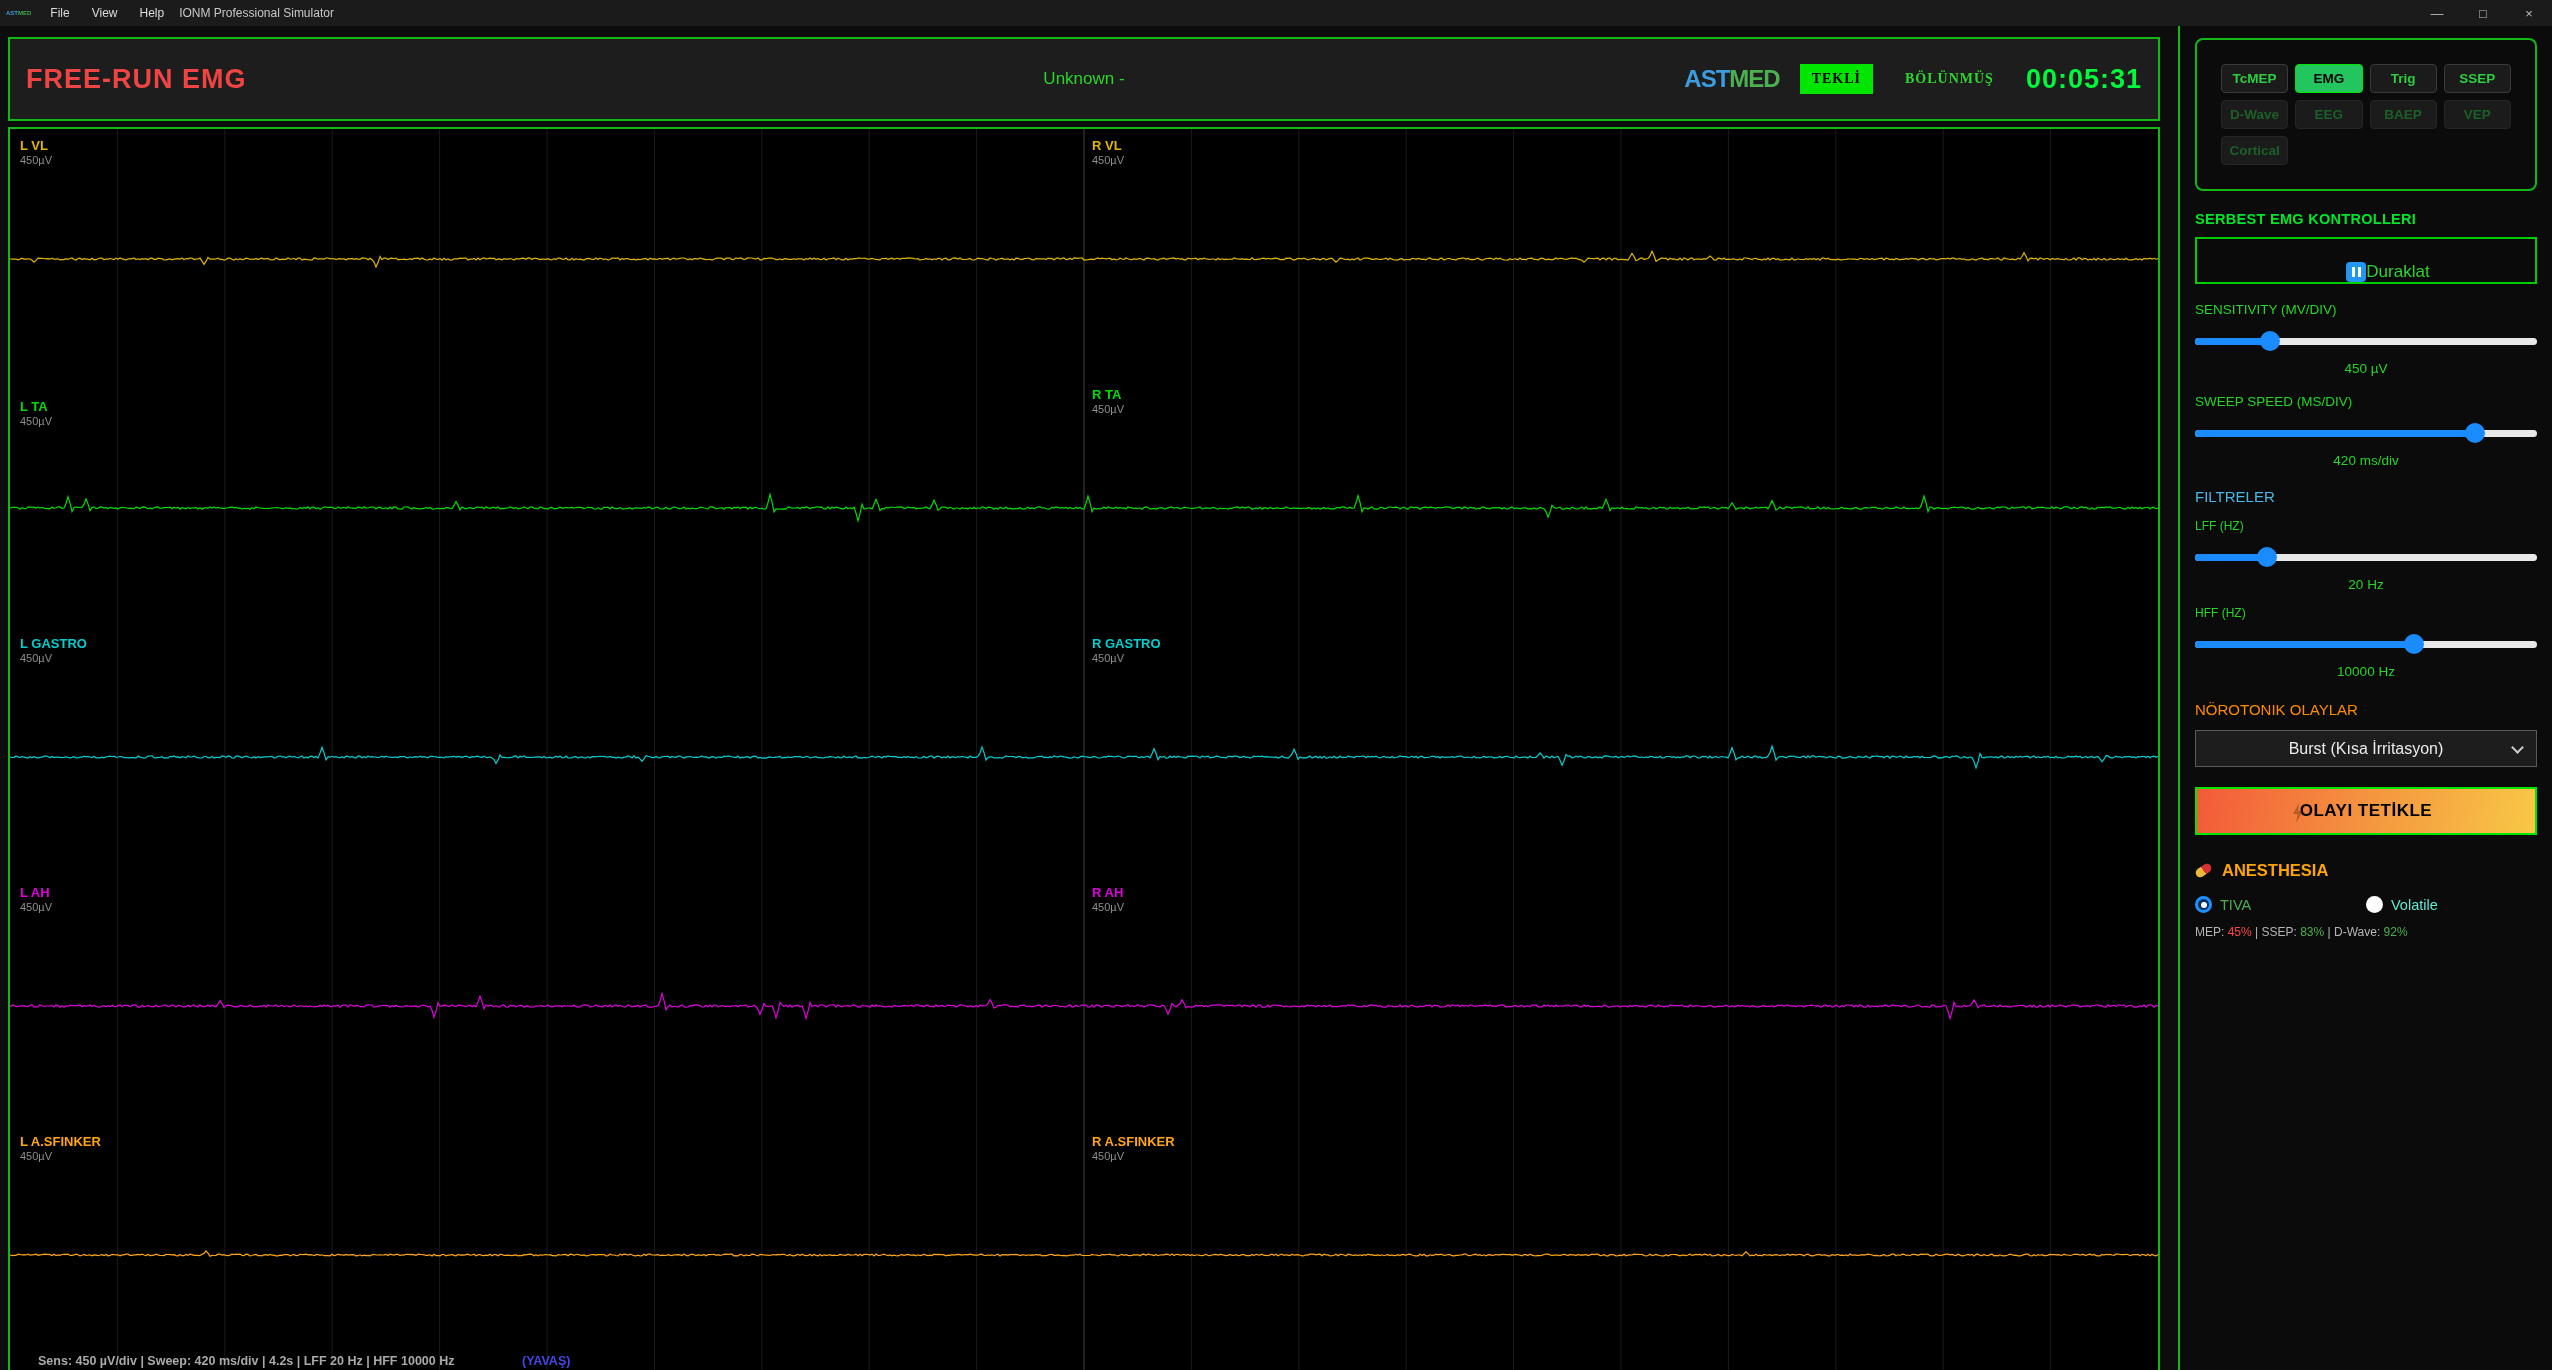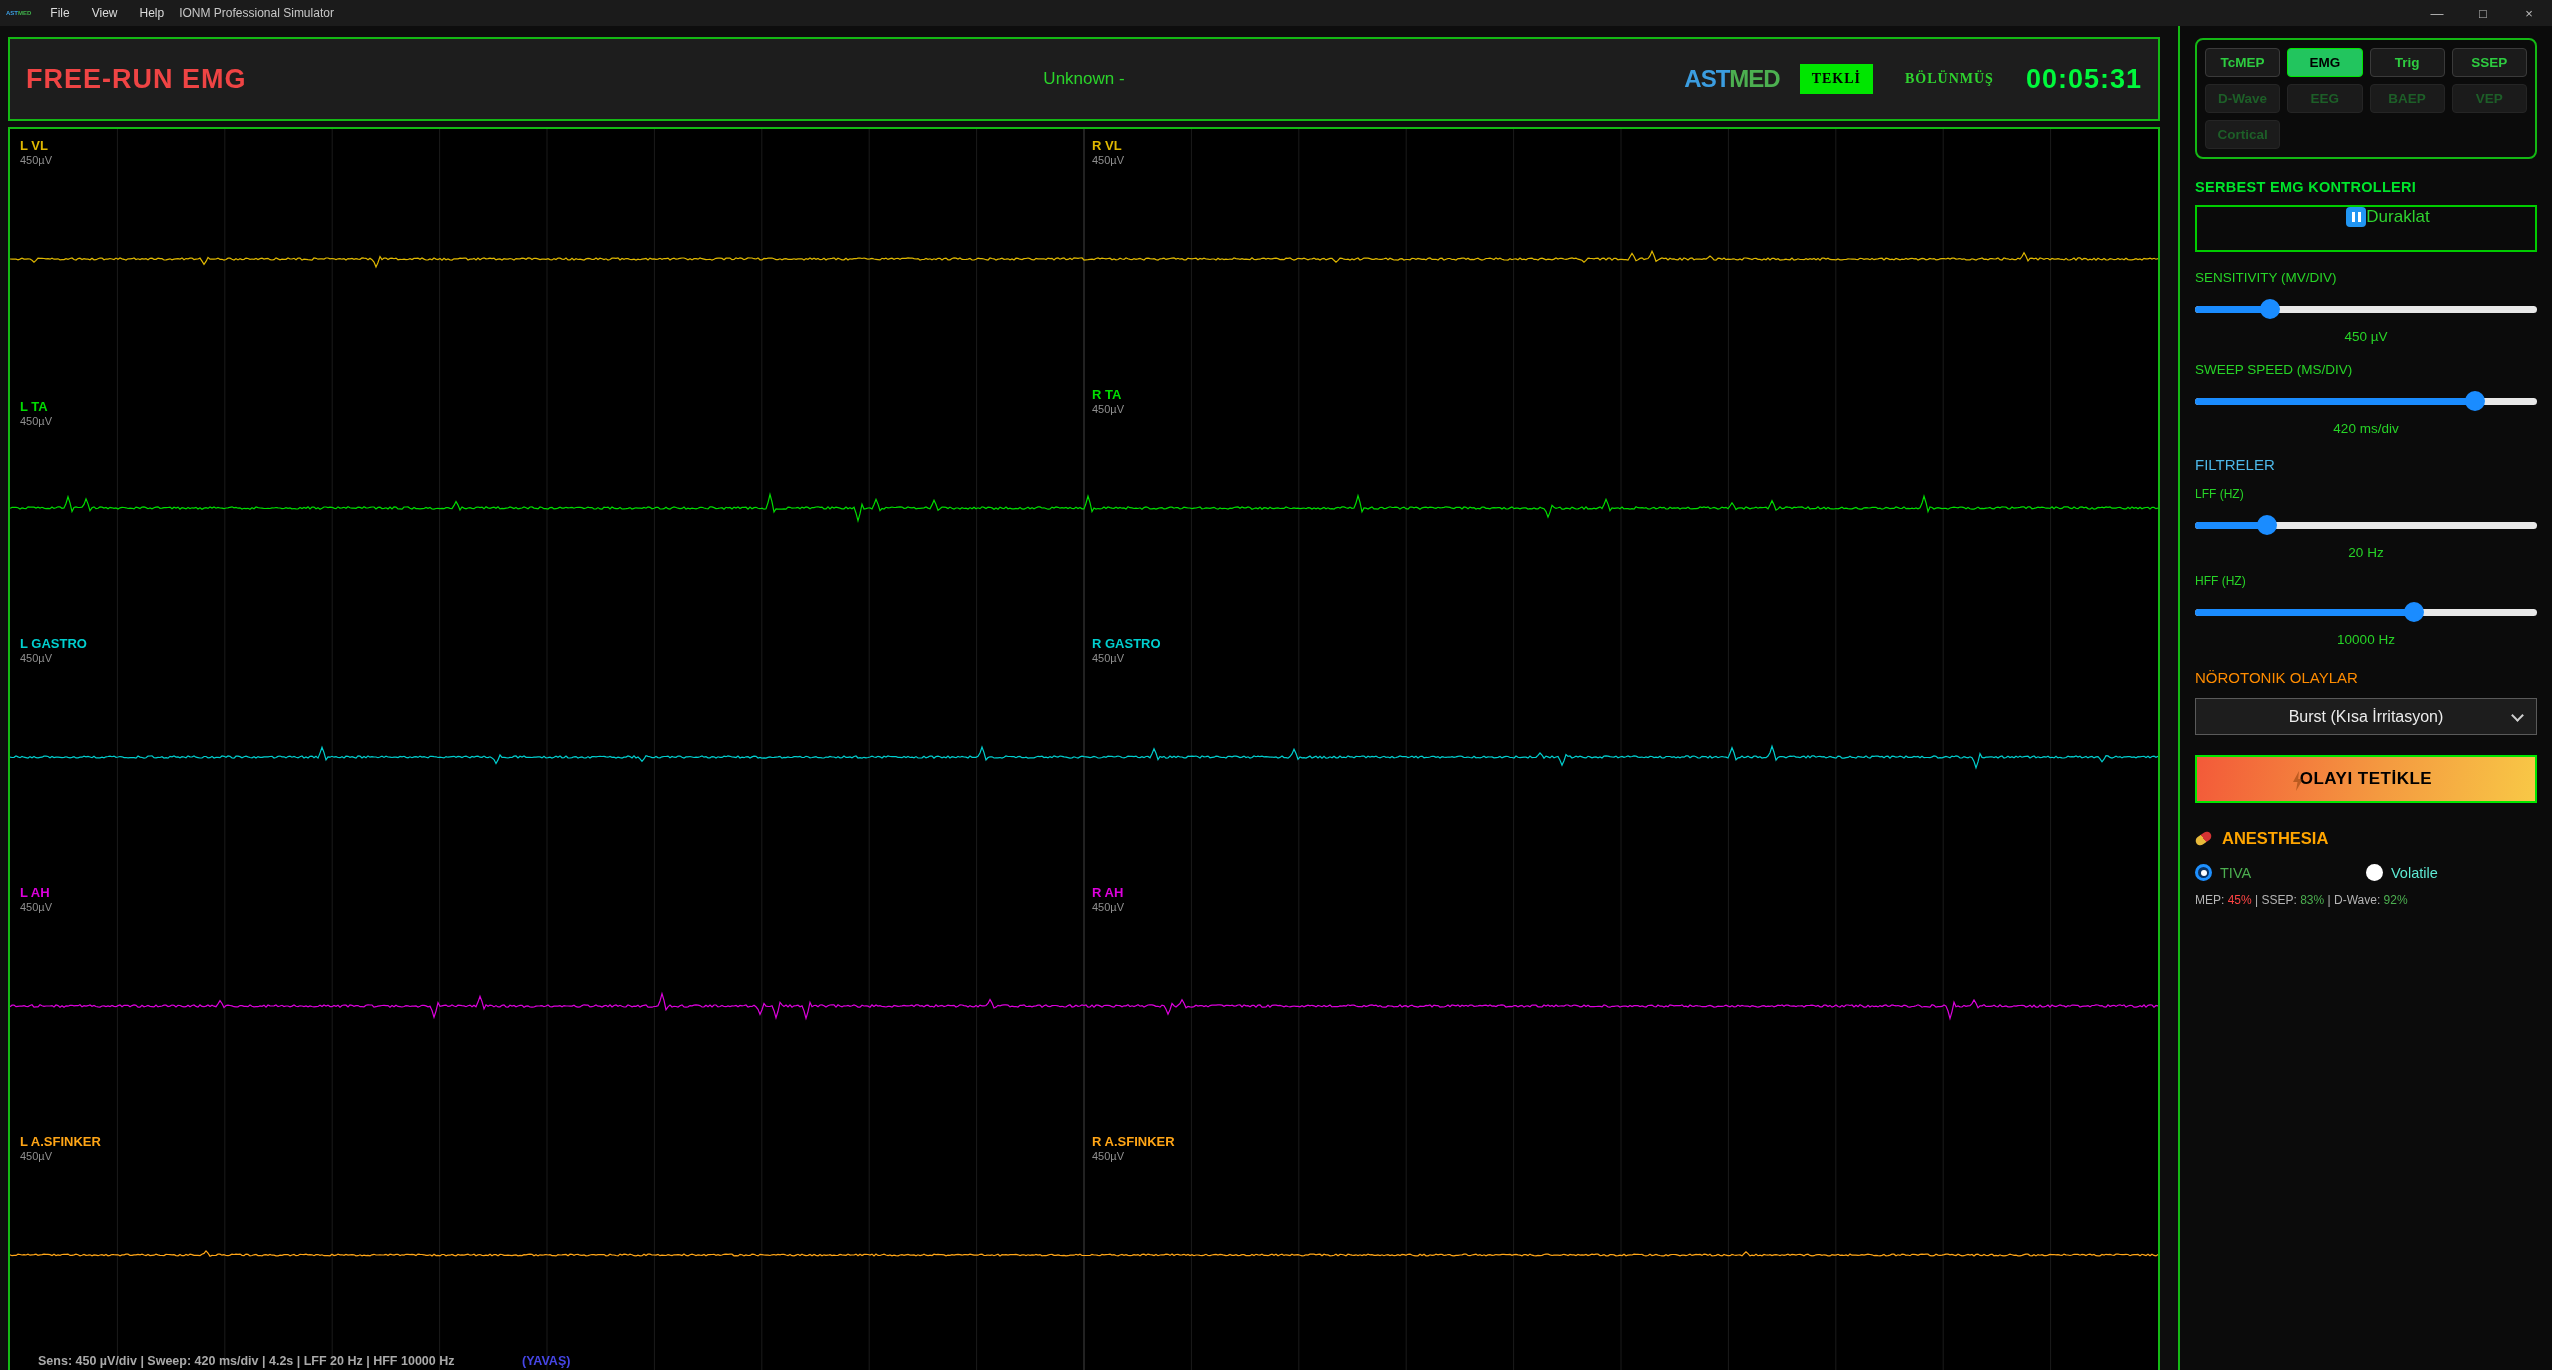--- a/index.html
+++ b/index.html
@@ -42,33 +42,33 @@
   .ch-label { position:absolute; line-height:1.25; pointer-events:none; }
   .ch-name { font-size:13px; font-weight:bold; }
   .ch-scale { font-size:11px; color:#8f8f8f; }
   .status-line { position:absolute; bottom:6px; left:28px; right:20px;
                  color:#a9a9a9; font-size:12.5px; font-weight:bold; }
   .speed { position:absolute; left:484px; color:#4646e6; }
 
   
   .sidebar { width:374px; background:#0b0b0b; border-left:2px solid #14b814;
              padding:12px 15px 0 15px; }
-  .tab-grid { border:2px solid #14b814; border-radius:8px; padding:8px;
+  .tab-grid { border:2px solid #14b814; border-radius:8px; padding:24px;
               display:grid; grid-template-columns:repeat(4,1fr); gap:7px; }
   .tab { height:29px; background:#1b1b1b; border:1px solid #3a3a3a; border-radius:4px;
          display:flex; align-items:center; justify-content:center;
          color:#2ecc40; font-size:13.5px; font-weight:bold; cursor:pointer; }
   .tab.active { background:#22c55e; color:#000; border-color:#00e600; }
   .tab.disabled { color:#1d5f28; border-color:#252525; }
 
   .sec-green { color:#00e52c; font-size:14.5px; font-weight:bold; margin-top:20px; letter-spacing:0.3px; }
   .pause-btn { margin-top:10px; width:100%; height:47px; background:#0a0a0a;
                border:2px solid #00cc00; color:#2fd32f; font-size:17px;
                font-family:"Liberation Sans", sans-serif;
-               display:flex; align-items:flex-start; justify-content:center; cursor:pointer;padding-left:44px; }
+               display:flex; align-items:flex-end; justify-content:center; cursor:pointer;padding-left:44px; }
   .pause-icon { width:20px; height:20px; background:#2196f3; border-radius:4px;
                 display:flex; align-items:center; justify-content:center; gap:3px; }
   .pause-icon i { display:block; width:3px; height:10px; background:#fff; }
 
   .slider-label { color:#27d427; font-size:13.5px; margin-top:18px; }
   .slider-label.small { font-size:12px; margin-top:14px; }
   .slider { position:relative; height:20px; margin-top:14px; cursor:pointer; }
   .slider-track { position:absolute; top:7px; left:0; right:0; height:7px;
                   background:#e8e8e8; border-radius:4px; }
   .slider-fill { position:absolute; top:7px; left:0; height:7px;

